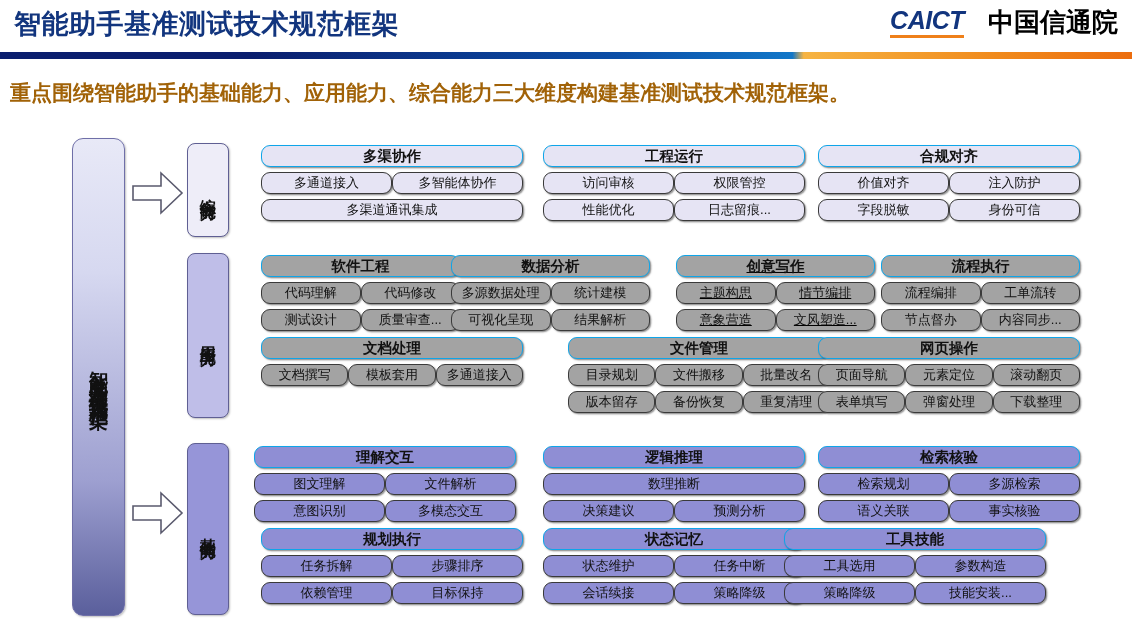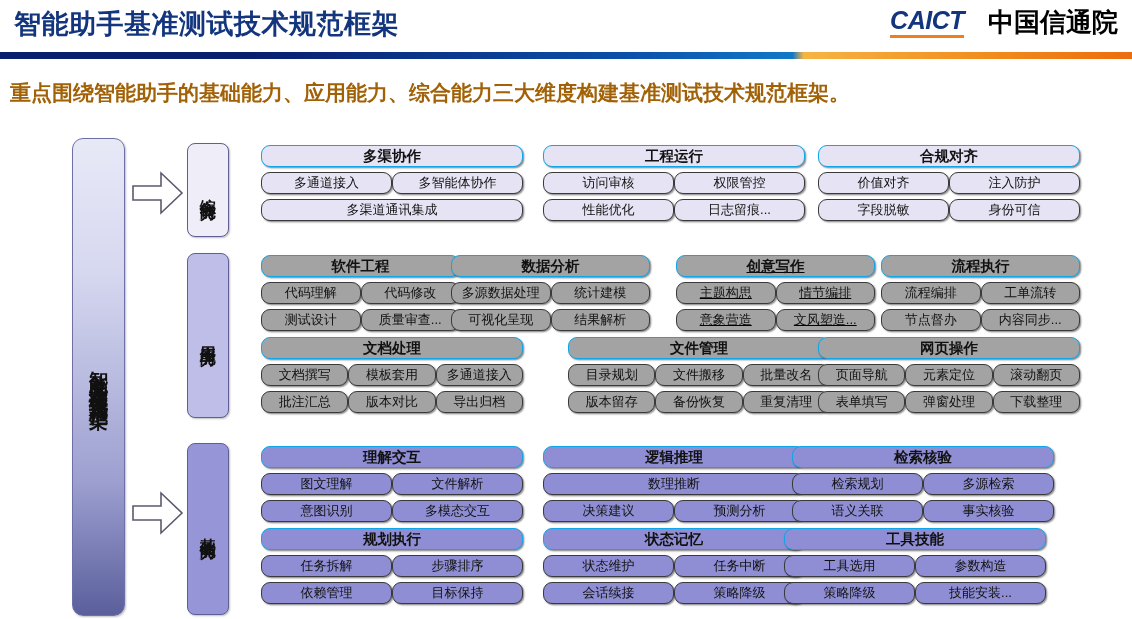--- a/index.html
+++ b/index.html
@@ -225,25 +225,20 @@
     </div>
   </div>
 
   <div class="group t-app" style="left:261px; top:337px; width:262px;">
     <div class="group-head">文档处理</div>
     <div class="group-row">
       <div class="cell">文档撰写</div>
       <div class="cell">模板套用</div>
       <div class="cell">多通道接入</div>
     </div>
-    <div class="group-row">
-      <div class="cell">批注汇总</div>
-      <div class="cell">版本对比</div>
-      <div class="cell">导出归档</div>
-    </div>
   </div>
 
   <div class="group t-app" style="left:568px; top:337px; width:262px;">
     <div class="group-head">文件管理</div>
     <div class="group-row">
       <div class="cell">目录规划</div>
       <div class="cell">文件搬移</div>
       <div class="cell">批量改名</div>
     </div>
     <div class="group-row">
@@ -260,21 +255,21 @@
       <div class="cell">元素定位</div>
       <div class="cell">滚动翻页</div>
     </div>
     <div class="group-row">
       <div class="cell">表单填写</div>
       <div class="cell">弹窗处理</div>
       <div class="cell">下载整理</div>
     </div>
   </div>
 
-  <div class="group t-base" style="left:261px; top:446px; width:262px;">
+  <div class="group t-base" style="left:254px; top:446px; width:262px;">
     <div class="group-head">理解交互</div>
     <div class="group-row">
       <div class="cell">图文理解</div>
       <div class="cell">文件解析</div>
     </div>
     <div class="group-row">
       <div class="cell">意图识别</div>
       <div class="cell">多模态交互</div>
     </div>
   </div>
@@ -283,21 +278,21 @@
     <div class="group-head">逻辑推理</div>
     <div class="group-row">
       <div class="cell">数理推断</div>
     </div>
     <div class="group-row">
       <div class="cell">决策建议</div>
       <div class="cell">预测分析</div>
     </div>
   </div>
 
-  <div class="group t-base" style="left:792px; top:446px; width:262px;">
+  <div class="group t-base" style="left:818px; top:446px; width:262px;">
     <div class="group-head">检索核验</div>
     <div class="group-row">
       <div class="cell">检索规划</div>
       <div class="cell">多源检索</div>
     </div>
     <div class="group-row">
       <div class="cell">语义关联</div>
       <div class="cell">事实核验</div>
     </div>
   </div>

